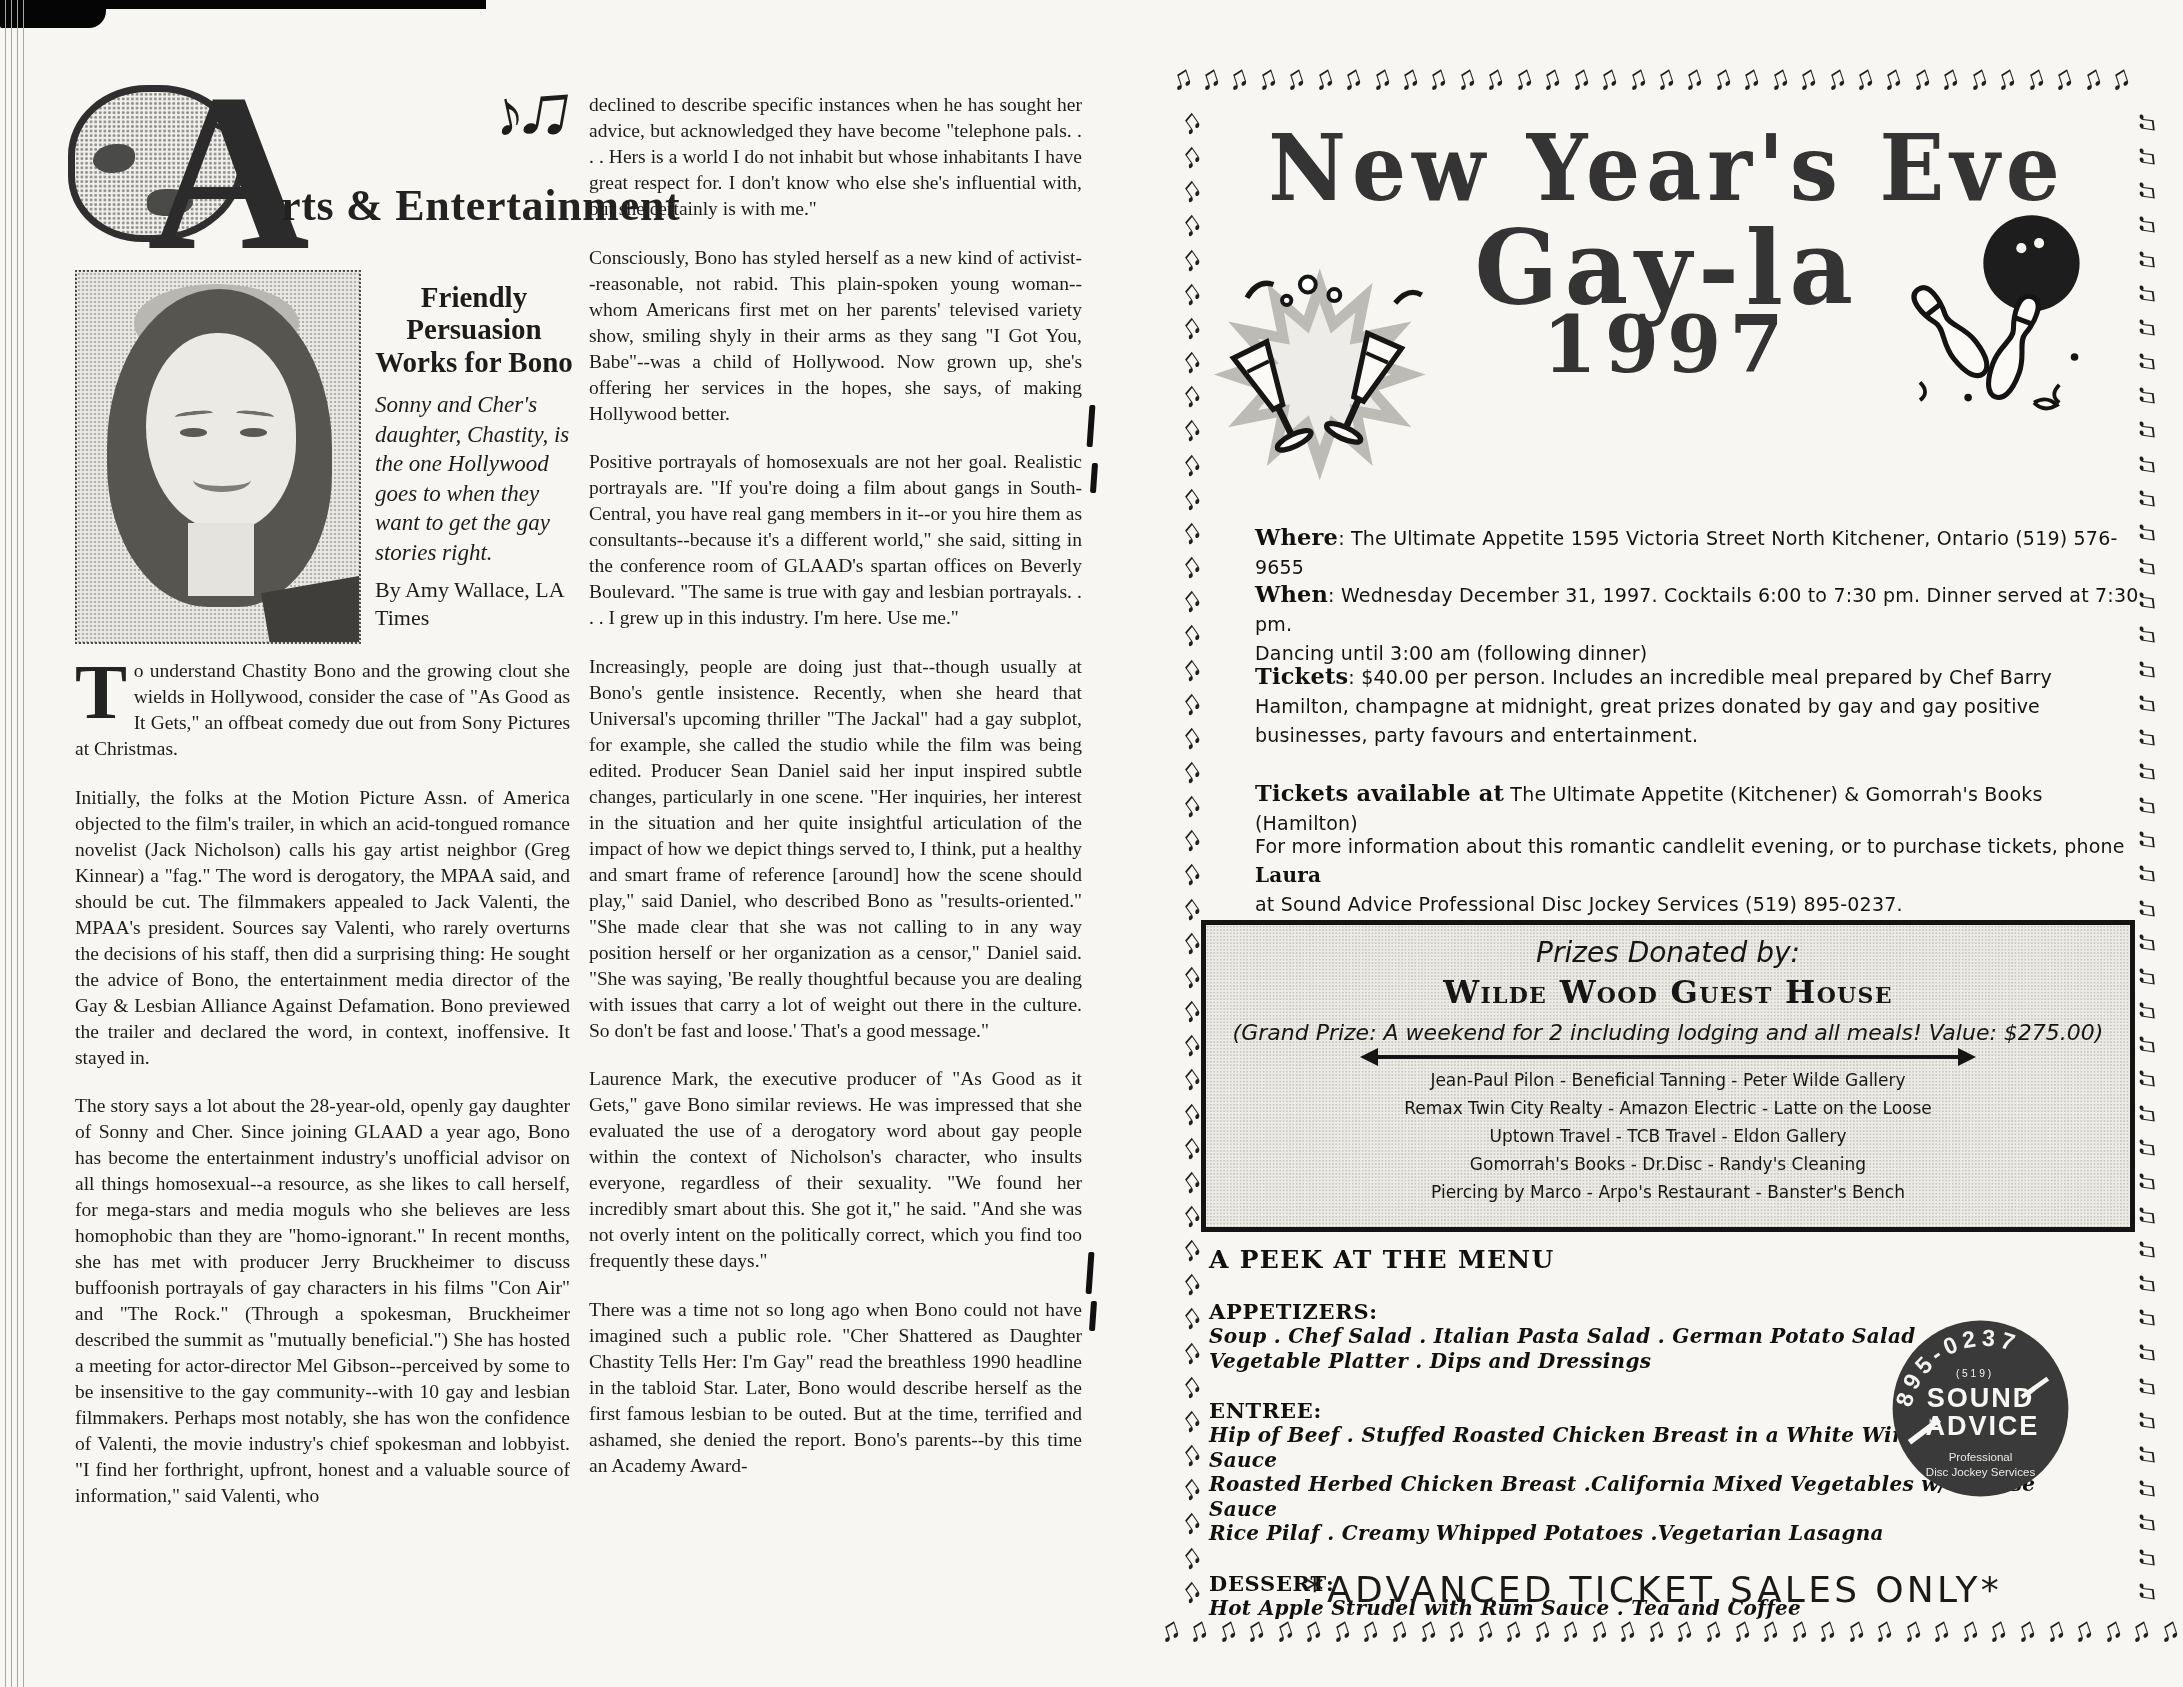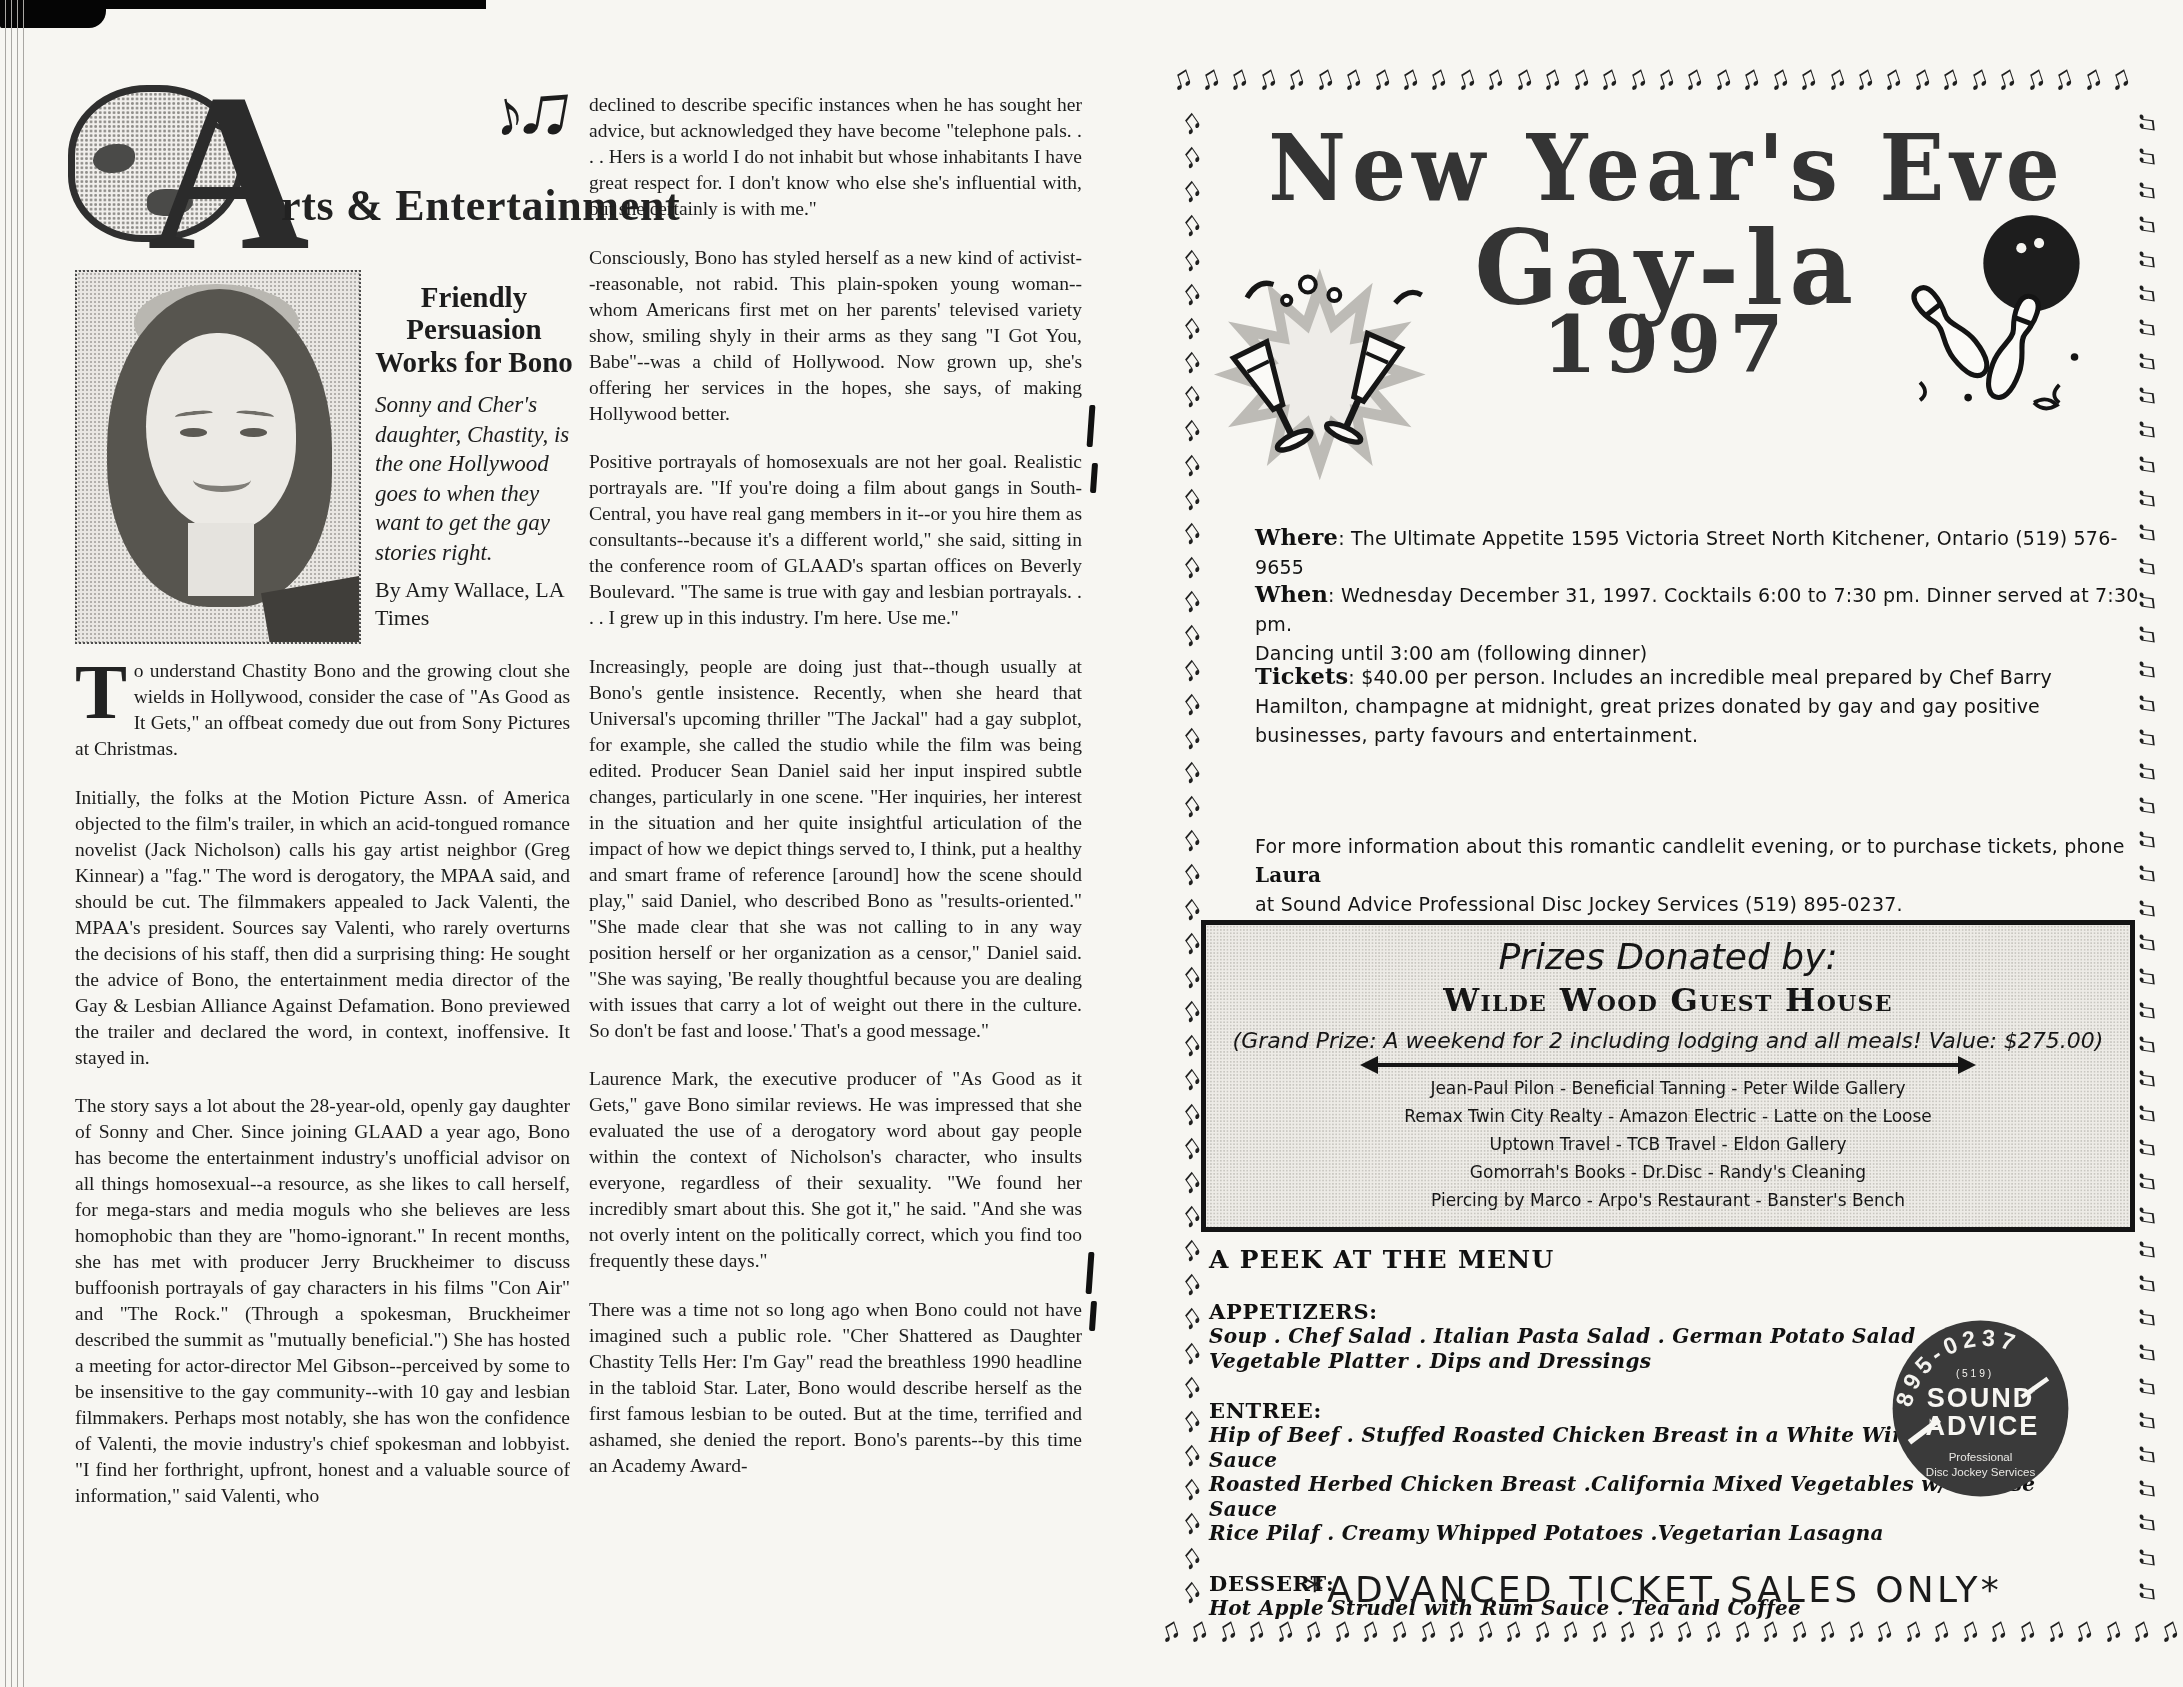--- a/index.html
+++ b/index.html
@@ -81,21 +81,21 @@
   .hand{font-family:"DejaVu Sans",sans-serif;font-size:19px;letter-spacing:0.2px;color:#141414;margin-left:33px;}
   .slab{font-family:"DejaVu Serif",serif;font-weight:bold;color:#111;}
   .detail{position:absolute;left:71px;width:884px;line-height:29px;}
   .detail .slab{font-size:22.5px;}
   .centered{text-align:left;}
 
   .prizes{position:absolute;left:50px;top:920px;width:934px;height:312px;border:5.3px solid #141414;
       background-color:#edebe6;
       background-image:radial-gradient(circle,#c9c7c1 0.9px,transparent 1.2px);background-size:3.3px 3.3px;
       text-align:center;padding-top:10.6px;}
-  .prizes .ph{font-family:"DejaVu Sans",sans-serif;font-style:italic;font-size:36px;}
+  .prizes .ph{font-family:"DejaVu Sans",sans-serif;font-style:italic;font-size:28px;}
   .prizes .donor{font-family:"DejaVu Serif",serif;font-weight:bold;font-variant:small-caps;font-size:32px;letter-spacing:1.3px;margin-top:4px;}
   .prizes .grand{font-family:"DejaVu Sans",sans-serif;font-style:italic;font-size:22px;margin-top:9.3px;}
   .arrow{position:relative;margin:10.6px auto 6.6px auto;width:582px;height:4px;background:#151515;}
   .arrow:before,.arrow:after{content:"";position:absolute;top:-7.3px;border-top:9.3px solid transparent;border-bottom:9.3px solid transparent;}
   .arrow:before{left:-17px;border-right:18.5px solid #151515;}
   .arrow:after{right:-17px;border-left:18.5px solid #151515;}
   .prizes .dline{font-family:"DejaVu Sans",sans-serif;font-size:17px;line-height:28px;}
 
   .menu{position:absolute;left:58px;top:1245px;width:900px;}
   .menu .mh{font-size:25px;letter-spacing:1.3px;}
@@ -392,20 +392,23 @@
 
     <div class="detail hand" style="top:580px;" data-interactable="false">
       <span class="slab" data-interactable="false">When</span><span data-interactable="false">: Wednesday December 31, 1997. Cocktails 6:00 to 7:30 pm.  Dinner served at 7:30 pm.</span>
       <div class="centered" data-interactable="false">Dancing until 3:00 am (following dinner)</div>
     </div>
 
     <div class="detail hand" style="top:662px;" data-interactable="false">
       <span class="slab" data-interactable="false">Tickets</span><span data-interactable="false">: $40.00 per person. Includes an incredible meal prepared by Chef Barry Hamilton, champagne  at midnight, great prizes donated by gay and gay positive businesses, party favours and entertainment.</span>
     </div>
 
+    <div class="detail hand" style="top:779px;" data-interactable="false">
+      <span class="slab" data-interactable="false">Tickets available at</span><span data-interactable="false"> The Ultimate Appetite (Kitchener) &amp; Gomorrah's Books (Hamilton)</span>
+    </div>
 
     <div class="detail hand centered" style="top:832px;" data-interactable="false">
       <span data-interactable="false">For more information about this romantic candlelit  evening, or to purchase tickets, phone </span><span class="slab" style="font-size:20px;" data-interactable="false">Laura</span>
       <div class="centered" data-interactable="false">at Sound Advice Professional Disc Jockey Services (519) 895-0237.</div>
     </div>
 
     <div class="prizes" data-interactable="false">
       <div class="ph" data-interactable="false">Prizes Donated by:</div>
       <div class="donor" data-interactable="false">Wilde Wood Guest House</div>
       <div class="grand" data-interactable="false">(Grand Prize: A weekend for 2 including lodging and all meals! Value: $275.00)</div>

